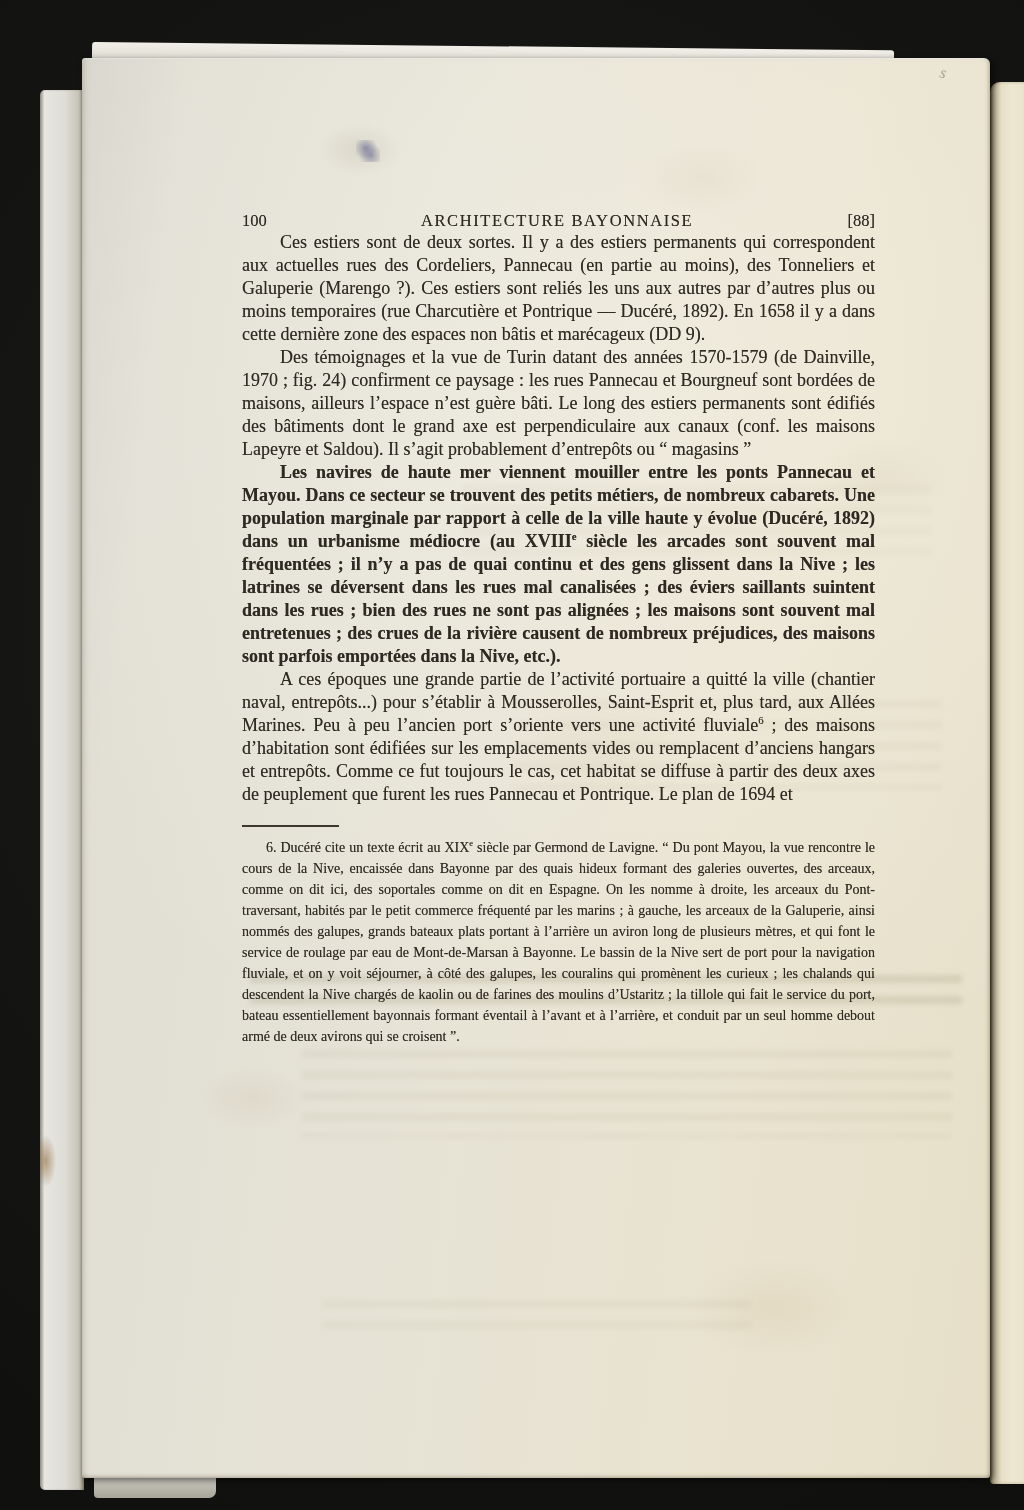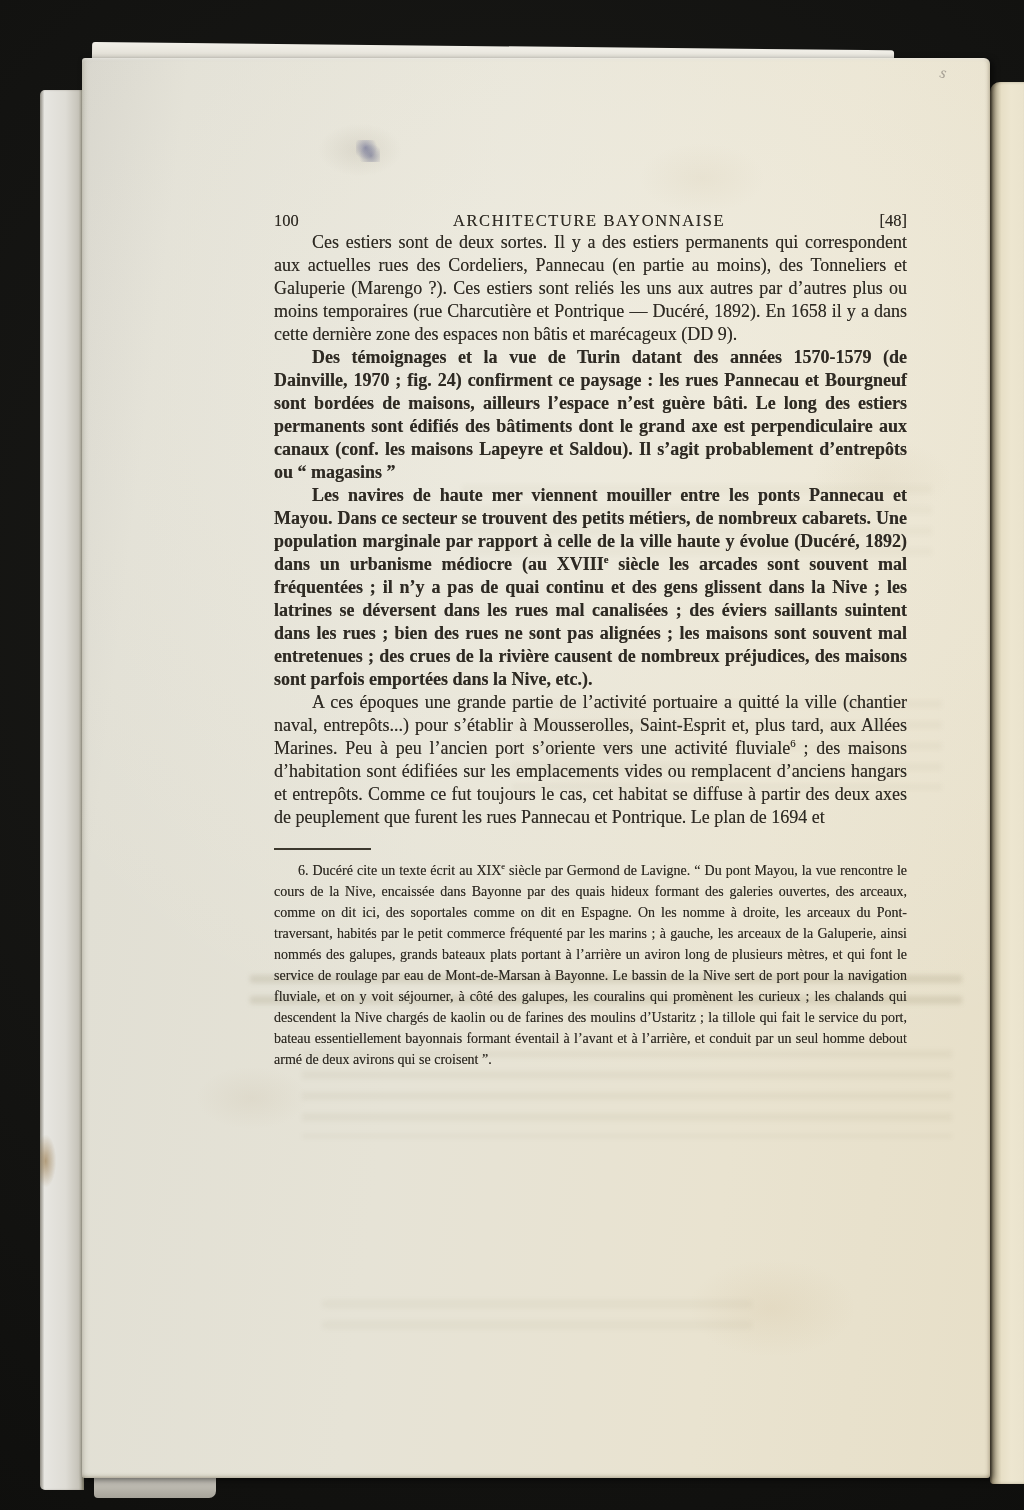--- a/index.html
+++ b/index.html
@@ -62,27 +62,27 @@
 
   .ink-blot{position:absolute;left:274px;top:82px;width:24px;height:22px;filter:blur(.4px);background:
     radial-gradient(circle at 40% 35%, rgba(88,92,138,.55), rgba(88,92,138,0) 58%),
     radial-gradient(circle at 62% 72%, rgba(70,75,120,.45), rgba(70,75,120,0) 55%);}
 
   .pencil{position:absolute;left:858px;top:6px;font-size:16px;font-style:italic;
     color:#9b948a;transform:rotate(14deg);opacity:.85;}
 
   
   .content{position:absolute;left:160px;top:153px;width:633px;color:#2e2a23;
-    text-shadow:0 0 .4px rgba(46,42,35,.55);margin-left:32px;}
+    text-shadow:0 0 .4px rgba(46,42,35,.55);}
   .header-row{display:flex;justify-content:space-between;align-items:baseline;
     font-size:16.5px;}
   .running-title{letter-spacing:1.6px;}
   p.body{margin:0;font-size:18px;line-height:23px;text-align:justify;text-indent:38px;}
   .p1{margin-top:33px;font-family:Liberation Serif, serif;}
-  .p2{margin-top:8px;font-weight:bold;}
+  .p2{margin-top:8px;}
   .p3{margin-top:6px;font-weight:bold;}
   .heading{margin:4px 0 0;font-size:18px;line-height:23px;font-weight:bold;text-indent:26px;}
   .p4{margin-top:7px;}
   .fn-rule{margin-top:19px;width:97px;height:2px;background:#3c382e;}
   .footnote{margin:10px 0 0;font-size:14px;line-height:21px;text-align:justify;text-indent:24px;}
   .sup{vertical-align:super;font-size:.6em;line-height:0;}
 </style>
 </head>
 <body>
 
@@ -102,21 +102,21 @@
     <div class="bleed b4"></div>
     <div class="bleed b5"></div>
     <div class="ink-blot"></div>
     <span class="pencil">s</span>
 
     <div class="content">
 
       <div class="header-row">
         <span>100</span>
         <span class="running-title">ARCHITECTURE BAYONNAISE</span>
-        <span>[48]</span>
+        <span>[88]</span>
       </div>
 
       <p class="body p1"><span>Ces estiers sont de deux sortes. Il y a des estiers permanents qui correspondent aux actuelles rues des Cordeliers, Pannecau (en partie au moins), des Tonneliers et Galuperie (Marengo ?). Ces estiers sont reliés les uns aux autres par d’autres plus ou moins temporaires (rue Charcutière et Pontrique — Ducéré, 1892). En 1658 il y a dans cette dernière zone des espaces non bâtis et marécageux (DD 9).</span></p>
       <p class="body p2"><span>Des témoignages et la vue de Turin datant des années 1570-1579 (de Dainville, 1970 ; fig. 24) confirment ce paysage : les rues Pannecau et Bourgneuf sont bordées de maisons, ailleurs l’espace n’est guère bâti. Le long des estiers permanents sont édifiés des bâtiments dont le grand axe est perpendiculaire aux canaux (conf. les maisons Lapeyre et Saldou). Il s’agit probablement d’entrepôts ou “ magasins ”</span></p>
       <p class="body p3"><span>Les navires de haute mer viennent mouiller entre les ponts Pannecau et Mayou. Dans ce secteur se trouvent des petits métiers, de nombreux cabarets. Une population marginale par rapport à celle de la ville haute y évolue (Ducéré, 1892) dans un urbanisme médiocre (au XVIII</span><span class="sup">e</span><span> siècle les arcades sont souvent mal fréquentées ; il n’y a pas de quai continu et des gens glissent dans la Nive ; les latrines se déversent dans les rues mal canalisées ; des éviers saillants suintent dans les rues ; bien des rues ne sont pas alignées ; les maisons sont souvent mal entretenues ; des crues de la rivière causent de nombreux préjudices, des maisons sont parfois emportées dans la Nive, etc.).</span></p>
 
 
       <p class="body p4"><span>A ces époques une grande partie de l’activité portuaire a quitté la ville (chantier naval, entrepôts...) pour s’établir à Mousserolles, Saint-Esprit et, plus tard, aux Allées Marines. Peu à peu l’ancien port s’oriente vers une activité fluviale</span><span class="sup">6</span><span> ; des maisons d’habitation sont édifiées sur les emplacements vides ou remplacent d’anciens hangars et entrepôts. Comme ce fut toujours le cas, cet habitat se diffuse à partir des deux axes de peuplement que furent les rues Pannecau et Pontrique. Le plan de 1694 et</span></p>
 
       <div class="fn-rule"></div>

